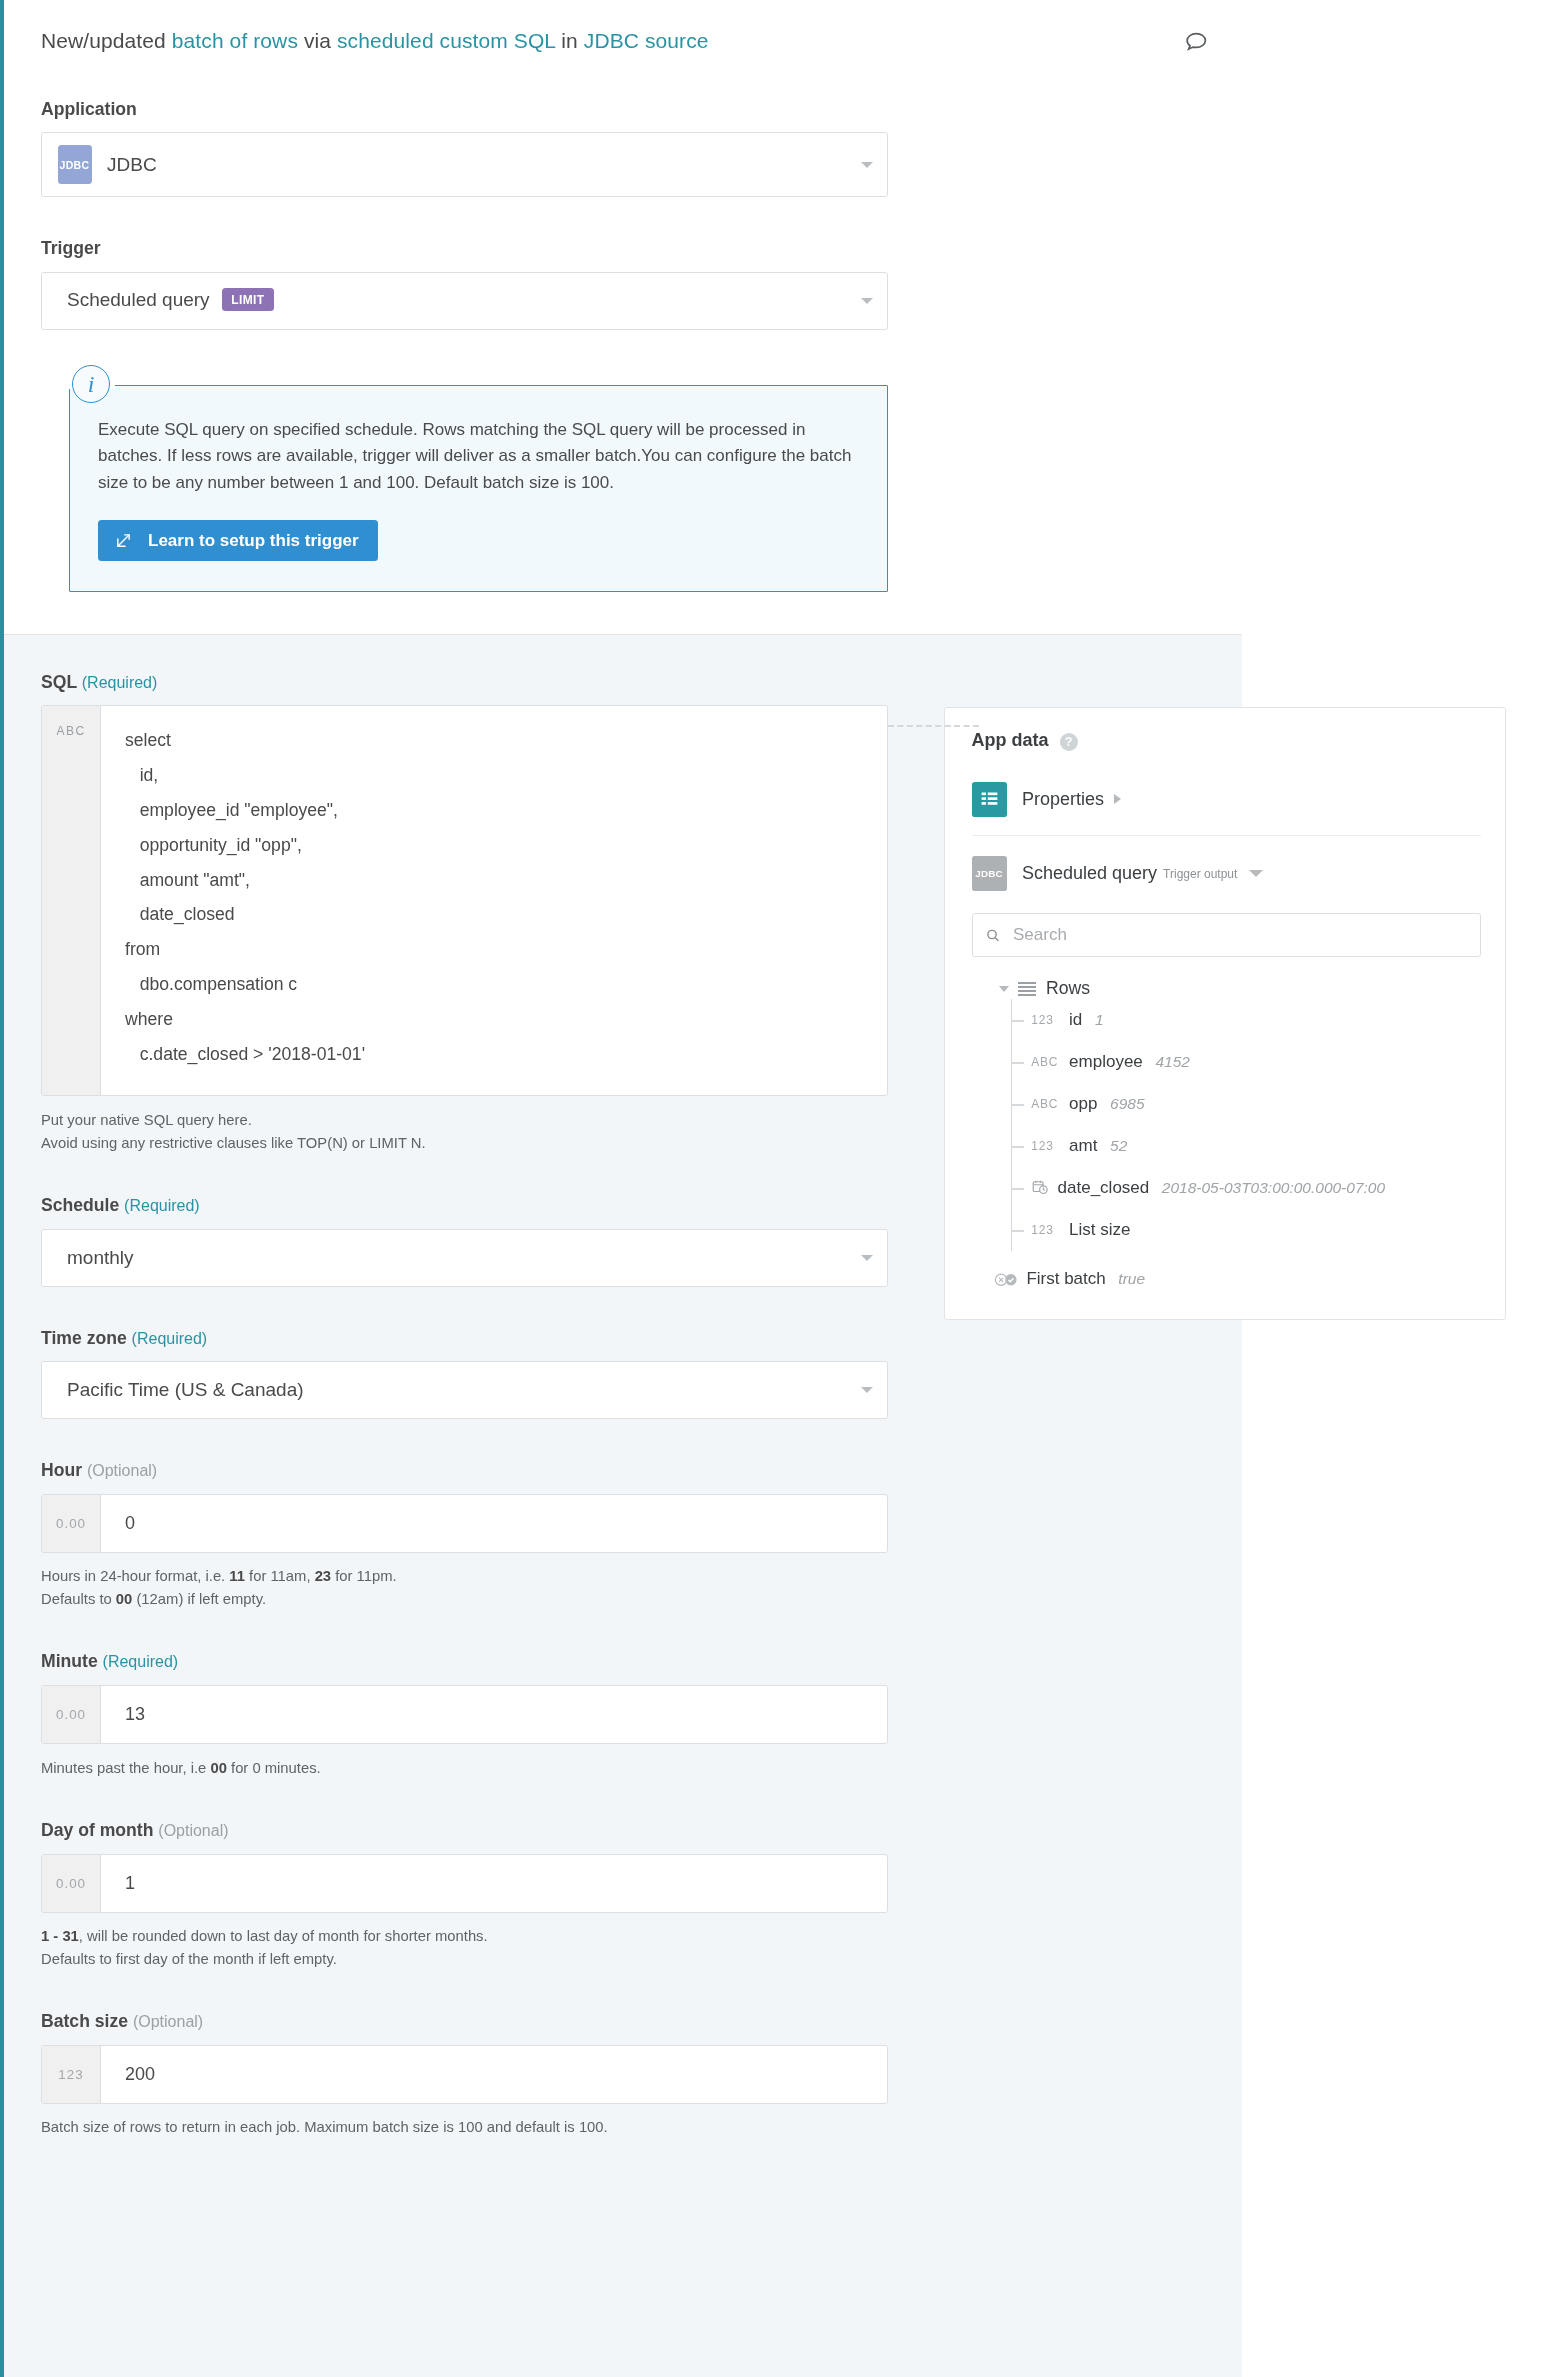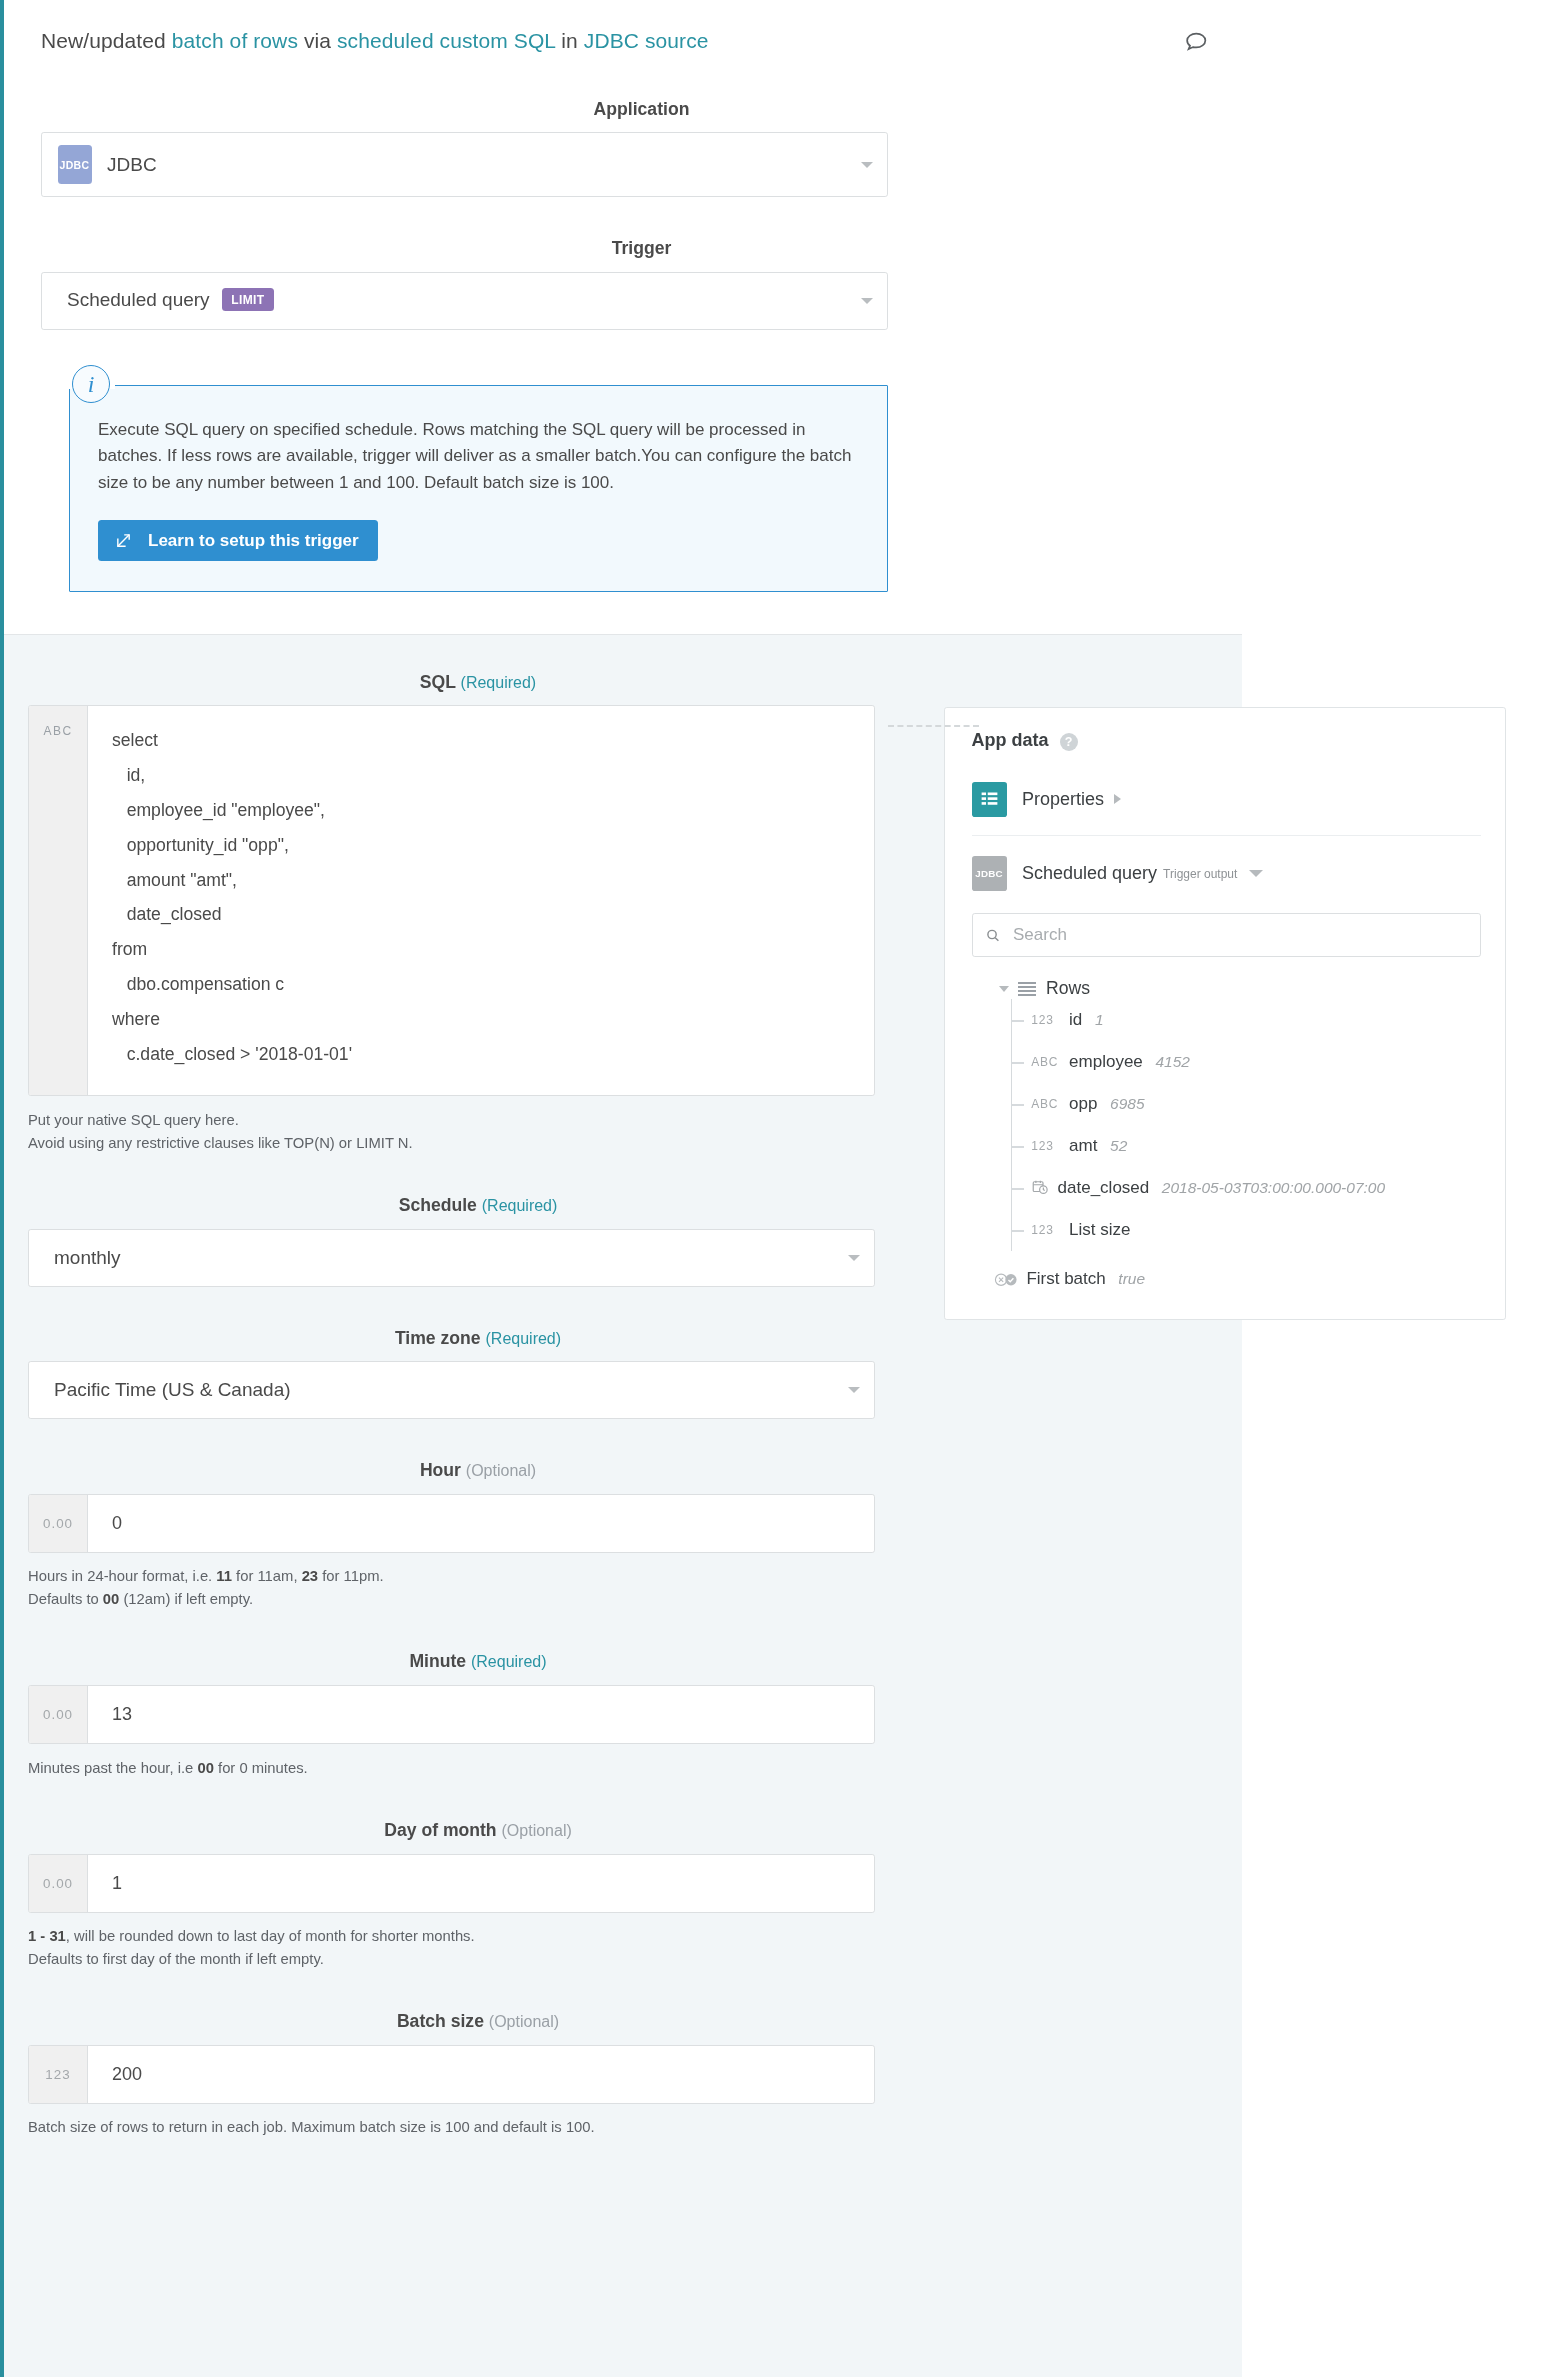--- a/index.html
+++ b/index.html
@@ -55,21 +55,20 @@
     flex: 0 0 auto;
   }
   .comment-icon svg { display:block; }
 
   .field-block { padding: 0 0 0 41px; }
   .field-label {
     font-size: 17.6px;
     font-weight: bold;
     color: #4a4a4a;
     margin: 41px 0 12.6px 0;
-    text-align: center;
   }
   .field-label .req { color: #2a93a3; font-weight: normal; font-size: 16px;}
   .field-label .opt { color: #9aa0a6; font-weight: normal; font-size: 16px;}
 
   .select-box {
     width: 847px;
     min-height: 58px;
     background: #fff;
     border: 1.4px solid #dcdfe1;
     border-radius: 2.8px;
@@ -174,21 +173,21 @@
   .learn-btn svg { display:block; }
 
   
   .body-section {
     display: flex;
     align-items: flex-start;
     padding: 37px 0 0 0;
     background: #f2f6f8;
     position: relative;
   }
-  .col-left { width: 928px; padding-left: 28px; flex: 0 0 auto; }
+  .col-left { width: 928px; padding-left: 41px; flex: 0 0 auto; }
   .col-right { flex: 1 1 auto; padding-left: 15.5px; padding-top: 35px; }
 
   
   .code-wrap {
     width: 847px;
     display: flex;
     background: #fff;
     border: 1.4px solid #dcdfe1;
     border-radius: 2.8px;
     overflow: hidden;

